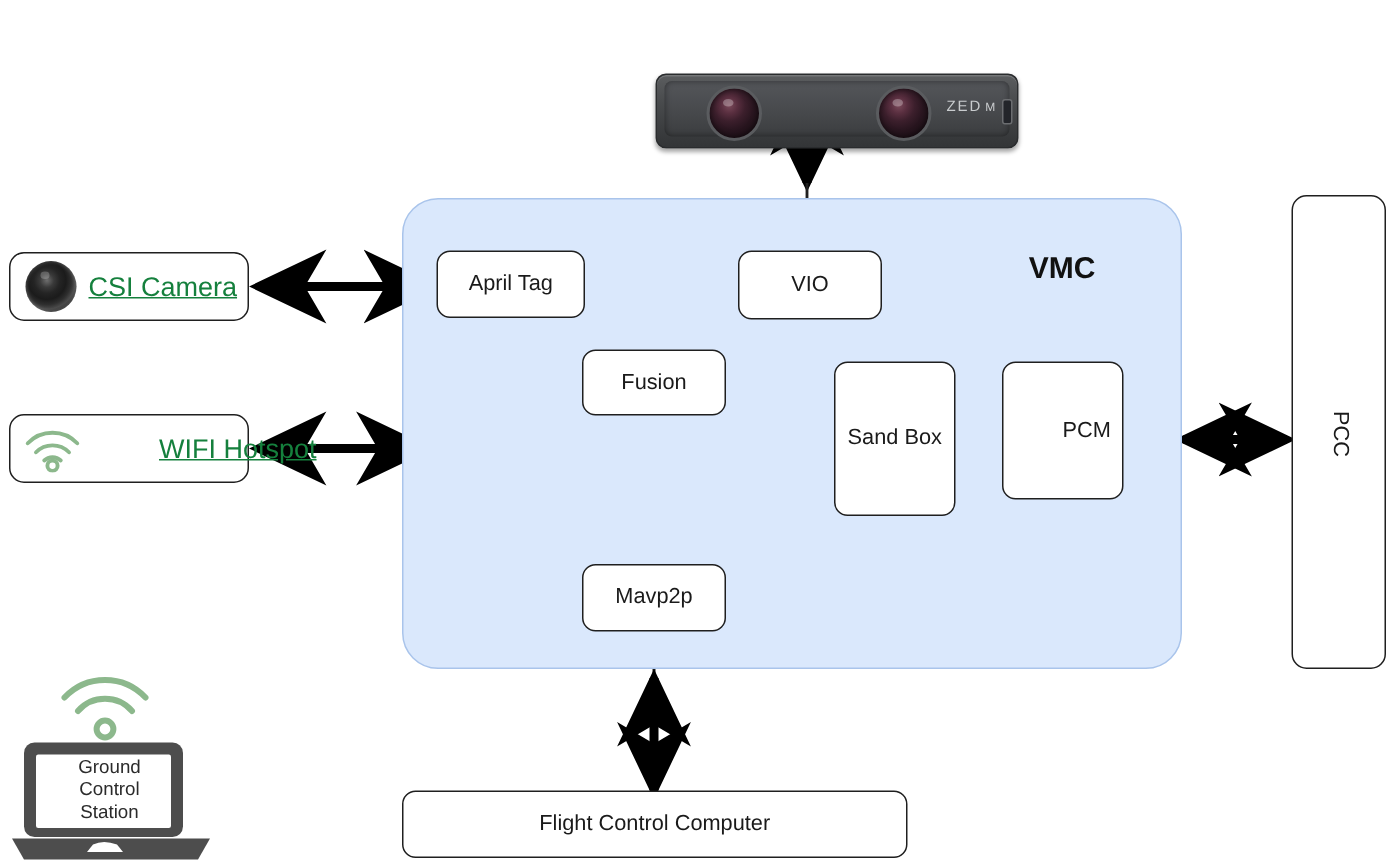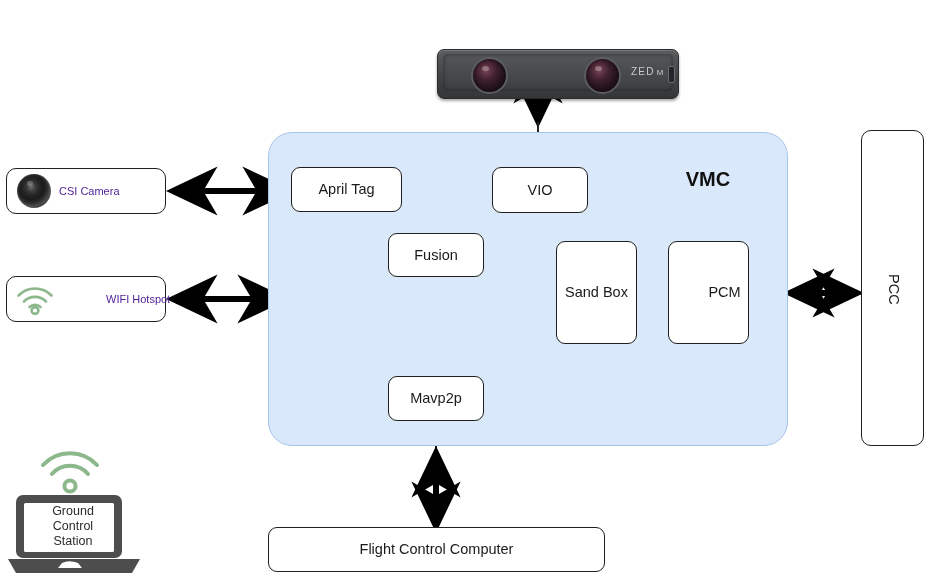--- a/index.html
+++ b/index.html
@@ -73,23 +73,24 @@
     position: absolute;
     box-sizing: border-box;
     background: #ffffff;
     border: 1.3px solid #1f1f1f;
     border-radius: 10px;
     display: flex;
     align-items: center;
     z-index: 5;
   }
   .device-card .dev-label {
-    font-size: 11px;
-    color: #4c1d95;
+    font-size: 18px;
+    color: #15803d;
     white-space: nowrap;
+    text-decoration: underline;
   }
 
   
   .lens {
     width: 34px;
     height: 34px;
     flex: 0 0 34px;
     margin-left: 10px;
     margin-right: 8px;
     border-radius: 50%;
@@ -352,42 +353,42 @@
           <path d="M3.5,12.5 A23,23 0 0 1 36.5,12.5"></path>
           <path d="M9,18.5 A15.5,15.5 0 0 1 31,18.5"></path>
           <path d="M14.5,24 A8,8 0 0 1 25.5,24"></path>
         </g>
         <circle cx="20" cy="27.5" r="3.4" fill="none" stroke="#8cb88c" stroke-width="2.6"></circle>
       </svg>
     </span>
     <span class="dev-label">WIFI Hotspot</span>
   </div>
 
-  <div class="node" id="node-april-tag" style="left:291px; top:167px; width:111px; height:45px;">
+  <div class="node" id="node-april-tag" style="left:291px; top:167px; width:99px; height:45px;">
     <span>April Tag</span>
   </div>
 
   <div class="node" id="node-vio" style="left:492px; top:167px; width:96px; height:46px;">
     <span>VIO</span>
   </div>
 
   <div class="node" id="node-fusion" style="left:388px; top:233px; width:96px; height:44px;">
     <span>Fusion</span>
   </div>
 
 
   <div class="node" id="node-mavp2p" style="left:388px; top:376px; width:96px; height:45px;">
     <span>Mavp2p</span>
   </div>
 
   <div class="node" id="node-sand-box" style="left:556px; top:241px; width:81px; height:103px;">
     <span>Sand Box</span>
   </div>
 
-  <div class="node" id="node-pcm" style="left:668px; top:241px; width:81px; height:103px;padding-left:32px;">
+  <div class="node" id="node-pcm" style="left:668px; top:241px; width:81px; height:92px;padding-left:32px;">
     <span>PCM</span>
   </div>
 
   <div id="pcc-box">
     <div id="pcc-label">PCC</div>
   </div>
 
   <div class="node" id="node-fcc" style="left:268px; top:527px; width:337px; height:45px;">
     <span>Flight Control Computer</span>
   </div>

